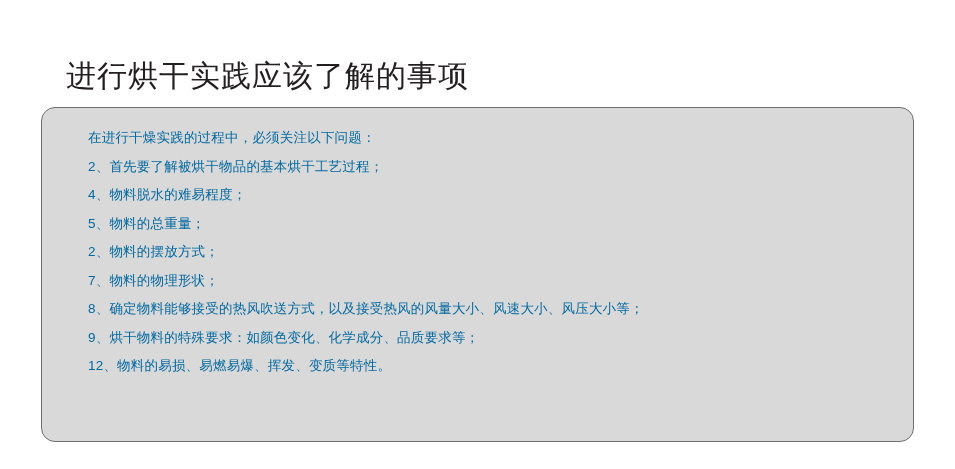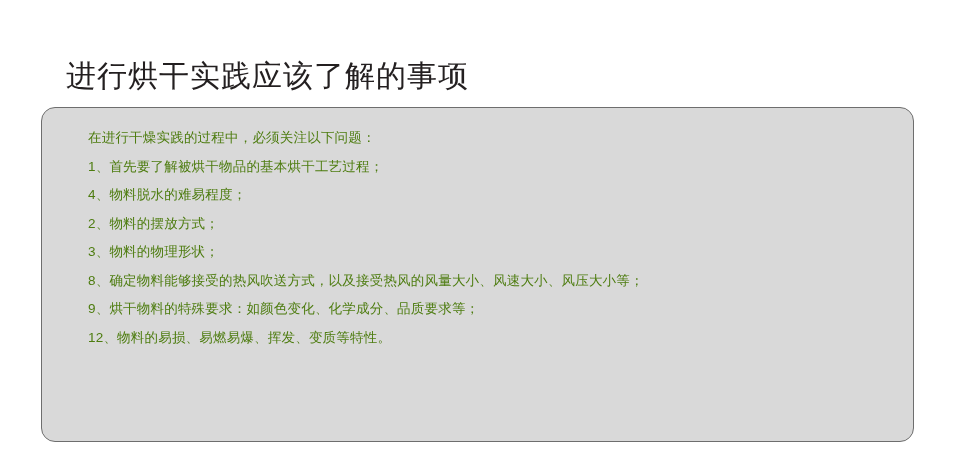--- a/index.html
+++ b/index.html
@@ -44,39 +44,40 @@
   }
   .list {
     position: absolute;
     left: 10px;
     top: 16px;
     right: 10px;
   }
   .line {
     font-size: 13.5px;
     line-height: 28.5px;
-    color: #4d7c0f;
+    color: #0369a1;
     padding-left: 36px;
     letter-spacing: 0.2px;
     white-space: nowrap;
   }
 </style>
 </head>
 <body>
 
 <div class="page">
 
   <h1 class="page-title">进行烘干实践应该了解的事项</h1>
 
   <div class="content-card">
     <div class="list">
       <div class="line">在进行干燥实践的过程中，必须关注以下问题：</div>
-      <div class="line">1、首先要了解被烘干物品的基本烘干工艺过程；</div>
+      <div class="line">2、首先要了解被烘干物品的基本烘干工艺过程；</div>
       <div class="line">4、物料脱水的难易程度；</div>
+      <div class="line">5、物料的总重量；</div>
       <div class="line">2、物料的摆放方式；</div>
-      <div class="line">3、物料的物理形状；</div>
+      <div class="line">7、物料的物理形状；</div>
       <div class="line">8、确定物料能够接受的热风吹送方式，以及接受热风的风量大小、风速大小、风压大小等；</div>
       <div class="line">9、烘干物料的特殊要求：如颜色变化、化学成分、品质要求等；</div>
       <div class="line">12、物料的易损、易燃易爆、挥发、变质等特性。</div>
     </div>
   </div>
 
 </div>
 
 </body></html>

